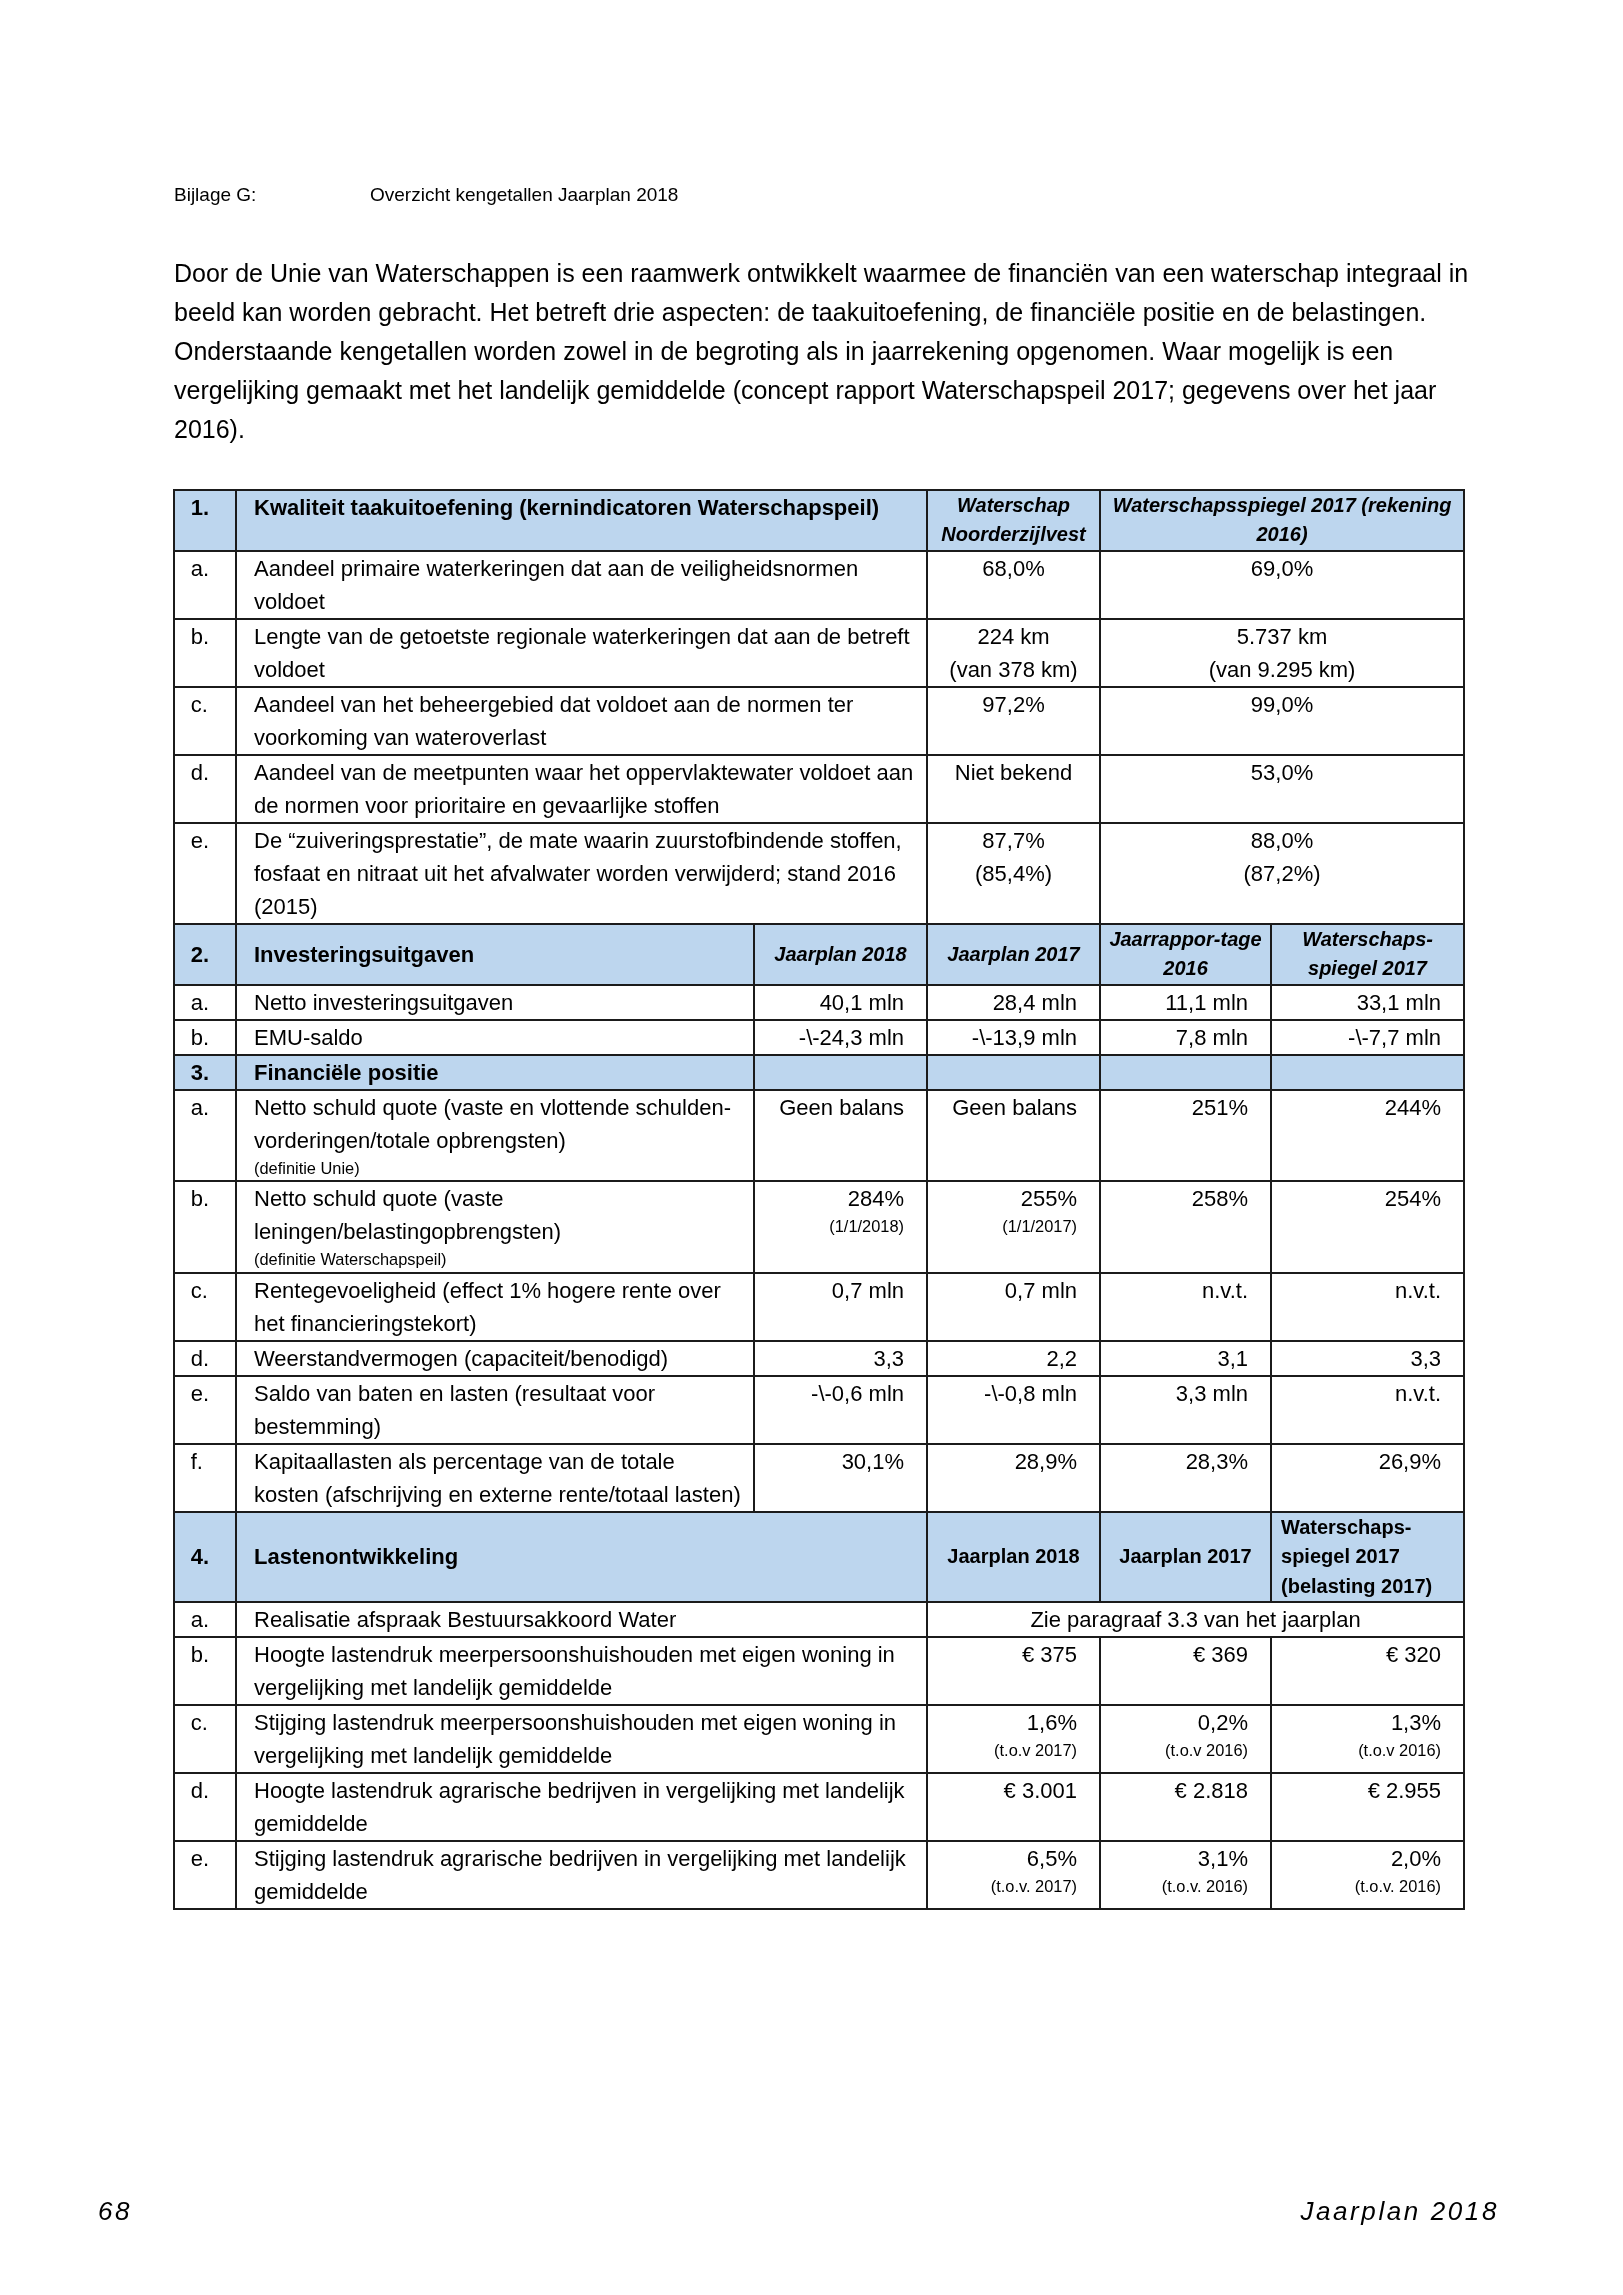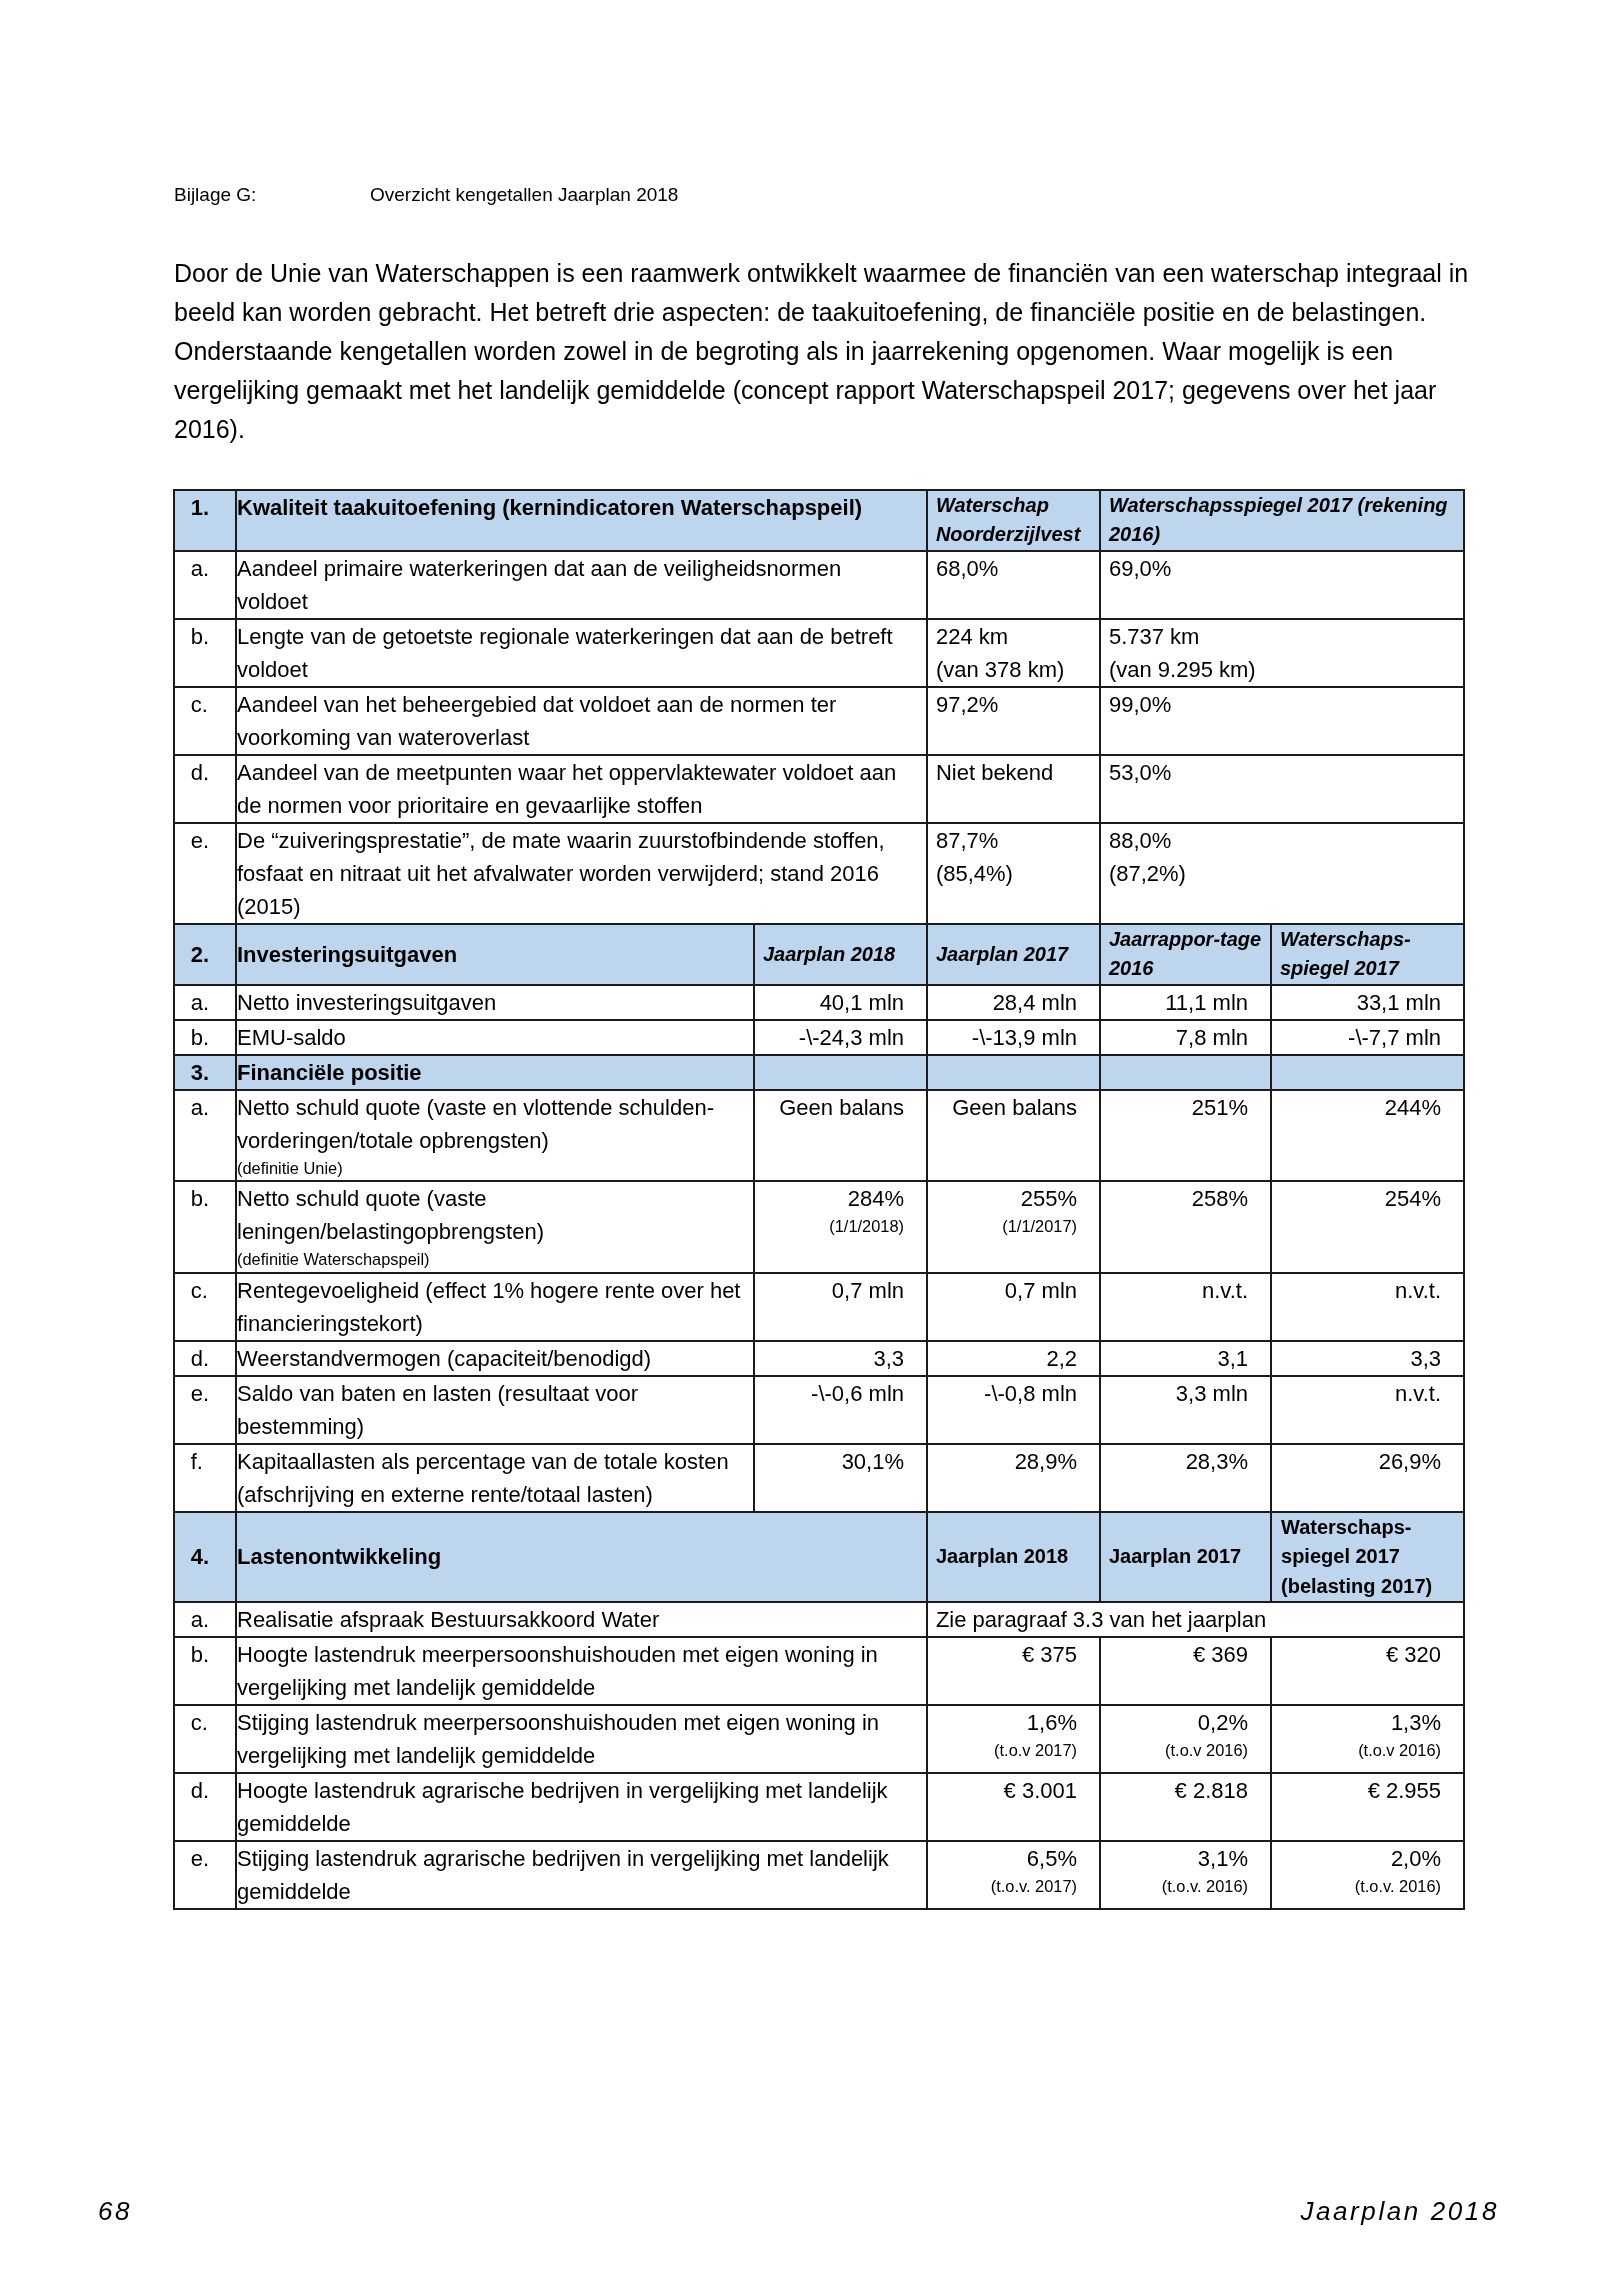--- a/index.html
+++ b/index.html
@@ -17,24 +17,24 @@
     font-size: 25px; line-height: 39px;
   }
   .kt {
     position: absolute; left: 173px; top: 489px; width: 1290px;
     border-collapse: collapse; table-layout: fixed;
     font-size: 22px; line-height: 33px;
   }
   .kt td { border: 2px solid #1b1b1b; vertical-align: top; padding: 0 7.9px; }
   .kt tr.hdr td { background: #bdd6ee; }
   .kt td.num { width: 46px; padding-left: 15.7px; padding-right: 0; }
-  .kt td.txt { padding-left: 0; }
+  .kt td.txt { padding-left: 17px; }
   .kt .b { font-weight: bold; }
   .kt .i { font-style: italic; }
-  .kt .c { }
+  .kt .c { text-align: center; }
   .kt .r { text-align: right; padding-right: 22px; }
   .kt .mid { vertical-align: middle; }
   .kt .hsm { font-size: 20px; line-height: 29.4px; }
   .kt .sub { font-size: 16.4px; line-height: 23.6px; display: block; }
   .kt .noterow { font-size: 16.4px; line-height: 23.6px; display: block; }
   .footer-num, .footer-title {
     position: absolute; top: 2196px; font-size: 26px; font-style: italic;
     letter-spacing: 2.6px;
   }
   .footer-num { left: 98px; }

